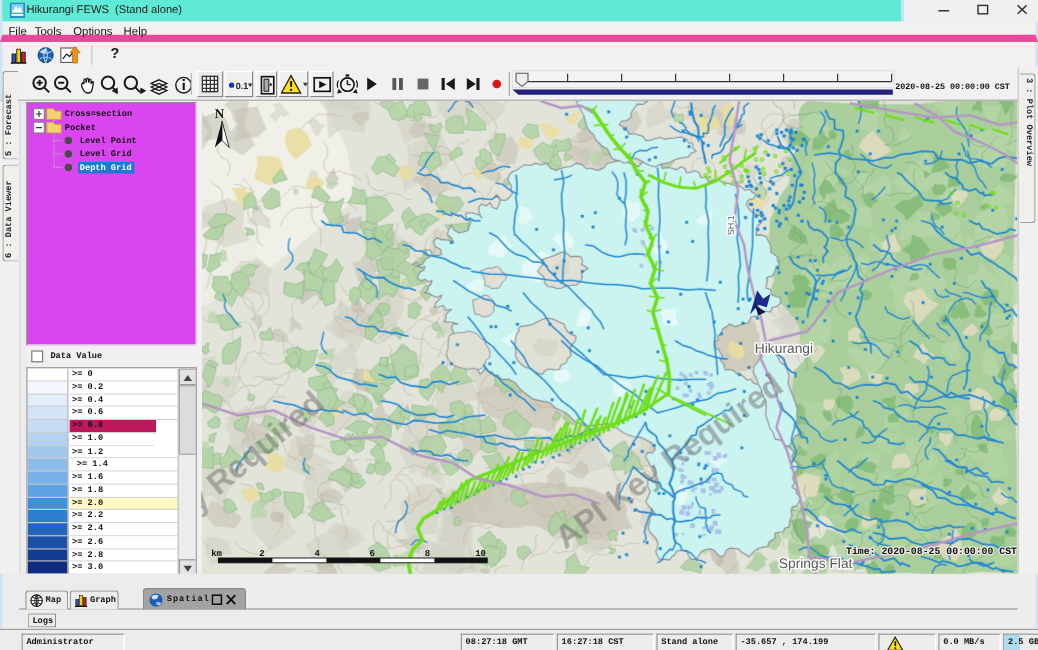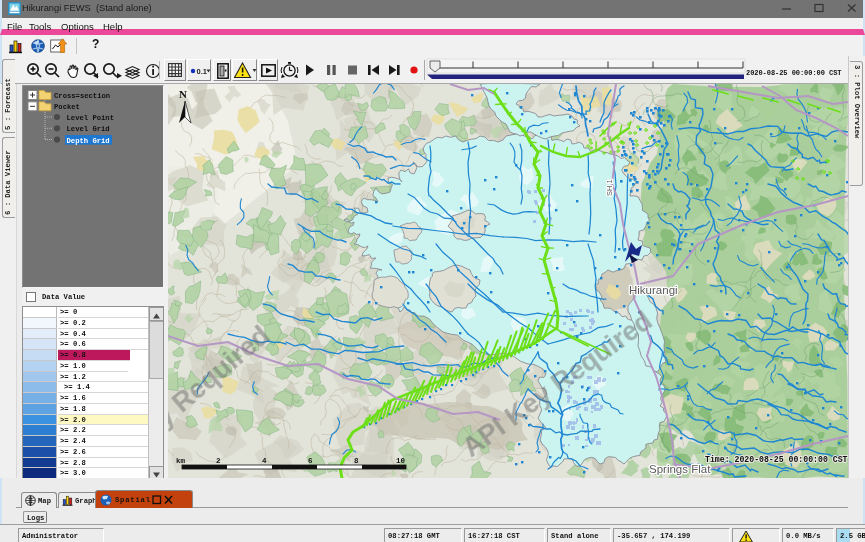--- a/index.html
+++ b/index.html
@@ -8,21 +8,21 @@
   color:#111; letter-spacing:0px; }
 .mt7 span { white-space:pre; }
 .vtab { position:absolute; background:#f0efec; border:1px solid #9d9d9d; color:#222;
   font-family:"Liberation Mono", monospace; font-size:7.2px; font-weight:bold; }
 .scell { position:absolute; top:2.5px; height:28px; background:#ececec;
   border:1px solid; border-color:#9a9a9a #ffffff #ffffff #9a9a9a; overflow:hidden;margin-left:16px; }
 .tbtn { position:absolute; background:#ececec; border:1px solid #8a8a8a; }
 </style></head>
 <body>
 
-<div class="abs" style="left:0;top:0;width:865px;height:18px;background:#737373;border-left:2px solid #cfe3f5;border-right:2px solid #cfe3f5">
+<div class="abs" style="left:0;top:0;width:753px;height:18px;background:#5eead4;border-left:2px solid #cfe3f5;border-right:2px solid #cfe3f5">
   <svg class="abs" style="left:6px;top:2px" width="13" height="13" viewBox="0 0 13 13">
     <rect width="13" height="13" fill="#2e8ec0"></rect>
     <rect x="1.5" y="1.5" width="10" height="7.5" fill="#7fd4ea"></rect>
     <path d="M2,8.5 L5.5,2.5 L7,6 L8.5,3.5 L11,8.5 Z" fill="#ffffff"></path>
     <rect x="1.5" y="9.6" width="10" height="1.6" fill="#ffffff"></rect>
   </svg>
   <span class="abs" style="left:20px;top:3px;font-size:9.3px;color:#1a1a1a">Hikurangi FEWS&nbsp;&nbsp;(Stand alone)</span>
   <svg class="abs" style="left:770px;top:0" width="95" height="18" viewBox="0 0 95 18">
     <line x1="10" y1="9" x2="19" y2="9" stroke="#333" stroke-width="1.2"></line>
     <rect x="43" y="4.5" width="8" height="7" fill="none" stroke="#333" stroke-width="1.2"></rect>
@@ -173,21 +173,21 @@
 
 <div class="vtab" style="left:2px;top:59px;width:13px;height:74px;border-radius:3px 0 0 3px;border-right:none">
   <span style="position:absolute;left:1px;top:70px;transform:rotate(-90deg);transform-origin:0 0;white-space:pre">5 : Forecast</span>
 </div>
 <div class="vtab" style="left:2px;top:137px;width:13px;height:81px;border-radius:3px 0 0 3px;border-right:none">
   <span style="position:absolute;left:1px;top:77px;transform:rotate(-90deg);transform-origin:0 0;white-space:pre">6 : Data Viewer</span>
 </div>
 
 <div class="abs" style="left:16px;top:84px;width:6px;height:394px;background:#ececec;border-left:1px solid #d8d8d8"></div>
 
-<div class="abs" style="left:22px;top:85px;width:142px;height:203px;background:#737373;border:1px solid;border-color:#8e8e8e #f5f5f5 #f5f5f5 #8e8e8e">
+<div class="abs" style="left:22px;top:85px;width:142px;height:203px;background:#d946ef;border:1px solid;border-color:#8e8e8e #f5f5f5 #f5f5f5 #8e8e8e">
   <svg width="140" height="201" viewBox="0 0 140 201" style="position:absolute;left:0;top:0">
     <g stroke="#b8b8b8" stroke-width="1" stroke-dasharray="1,1">
       <line x1="22" y1="14" x2="22" y2="53.5"></line>
       <line x1="22" y1="31" x2="29" y2="31"></line>
       <line x1="22" y1="42.3" x2="29" y2="42.3"></line>
       <line x1="22" y1="53.5" x2="29" y2="53.5"></line>
       <line x1="14" y1="8.5" x2="16" y2="8.5"></line>
     </g>
 
     <rect x="5" y="4.5" width="9" height="9" fill="#fff" stroke="#848484"></rect>
@@ -2239,21 +2239,21 @@
 </div>
 <div class="tbtn" style="left:58px;top:491.5px;width:41px;height:16px;border-radius:3px 3px 0 0;border-bottom:none">
   <svg style="position:absolute;left:3px;top:2px" width="11" height="11" viewBox="0 0 11 11">
     <line x1="0.5" y1="10.2" x2="10.5" y2="10.2" stroke="#111" stroke-width="1.1"></line>
     <rect x="1.2" y="4.5" width="2.4" height="5.2" fill="#2255cc" stroke="#111" stroke-width="0.5"></rect>
     <rect x="4.3" y="1.2" width="2.4" height="8.5" fill="#ffd200" stroke="#111" stroke-width="0.5"></rect>
     <rect x="7.4" y="3" width="2.4" height="6.7" fill="#cc2222" stroke="#111" stroke-width="0.5"></rect>
   </svg>
   <span class="mt7" style="position:absolute;left:16px;top:4px">Graph</span>
 </div>
-<div class="tbtn" style="left:95px;top:489.5px;width:98px;height:18px;border-radius:3px 3px 0 0;border-bottom:none;background:#c2410c">
+<div class="tbtn" style="left:119px;top:489.5px;width:86px;height:18px;border-radius:3px 3px 0 0;border-bottom:none;background:#a3a3a3">
   <svg style="position:absolute;left:4px;top:3px" width="12" height="12" viewBox="0 0 12 12">
     <circle cx="6" cy="6" r="5.5" fill="#1b5fb8"></circle>
     <path d="M2,3 Q4.5,1 8,2 L7,5 L3.5,5.5 Z" fill="#cfe6f8"></path>
     <path d="M6,8 Q8.5,7 10.5,8.5 L9,10.5 L6.5,10 Z" fill="#9fc6e8"></path>
   </svg>
   <span class="mt7" style="position:absolute;left:19px;top:5px;letter-spacing:0.8px">Spatial</span>
   <svg style="position:absolute;left:56px;top:4px" width="22" height="10" viewBox="0 0 22 10">
     <rect x="1" y="1" width="7.5" height="7.5" fill="none" stroke="#111" stroke-width="1.3"></rect>
     <path d="M13,1 L20,8.5 M20,1 L13,8.5" stroke="#111" stroke-width="1.6"></path>
   </svg>

